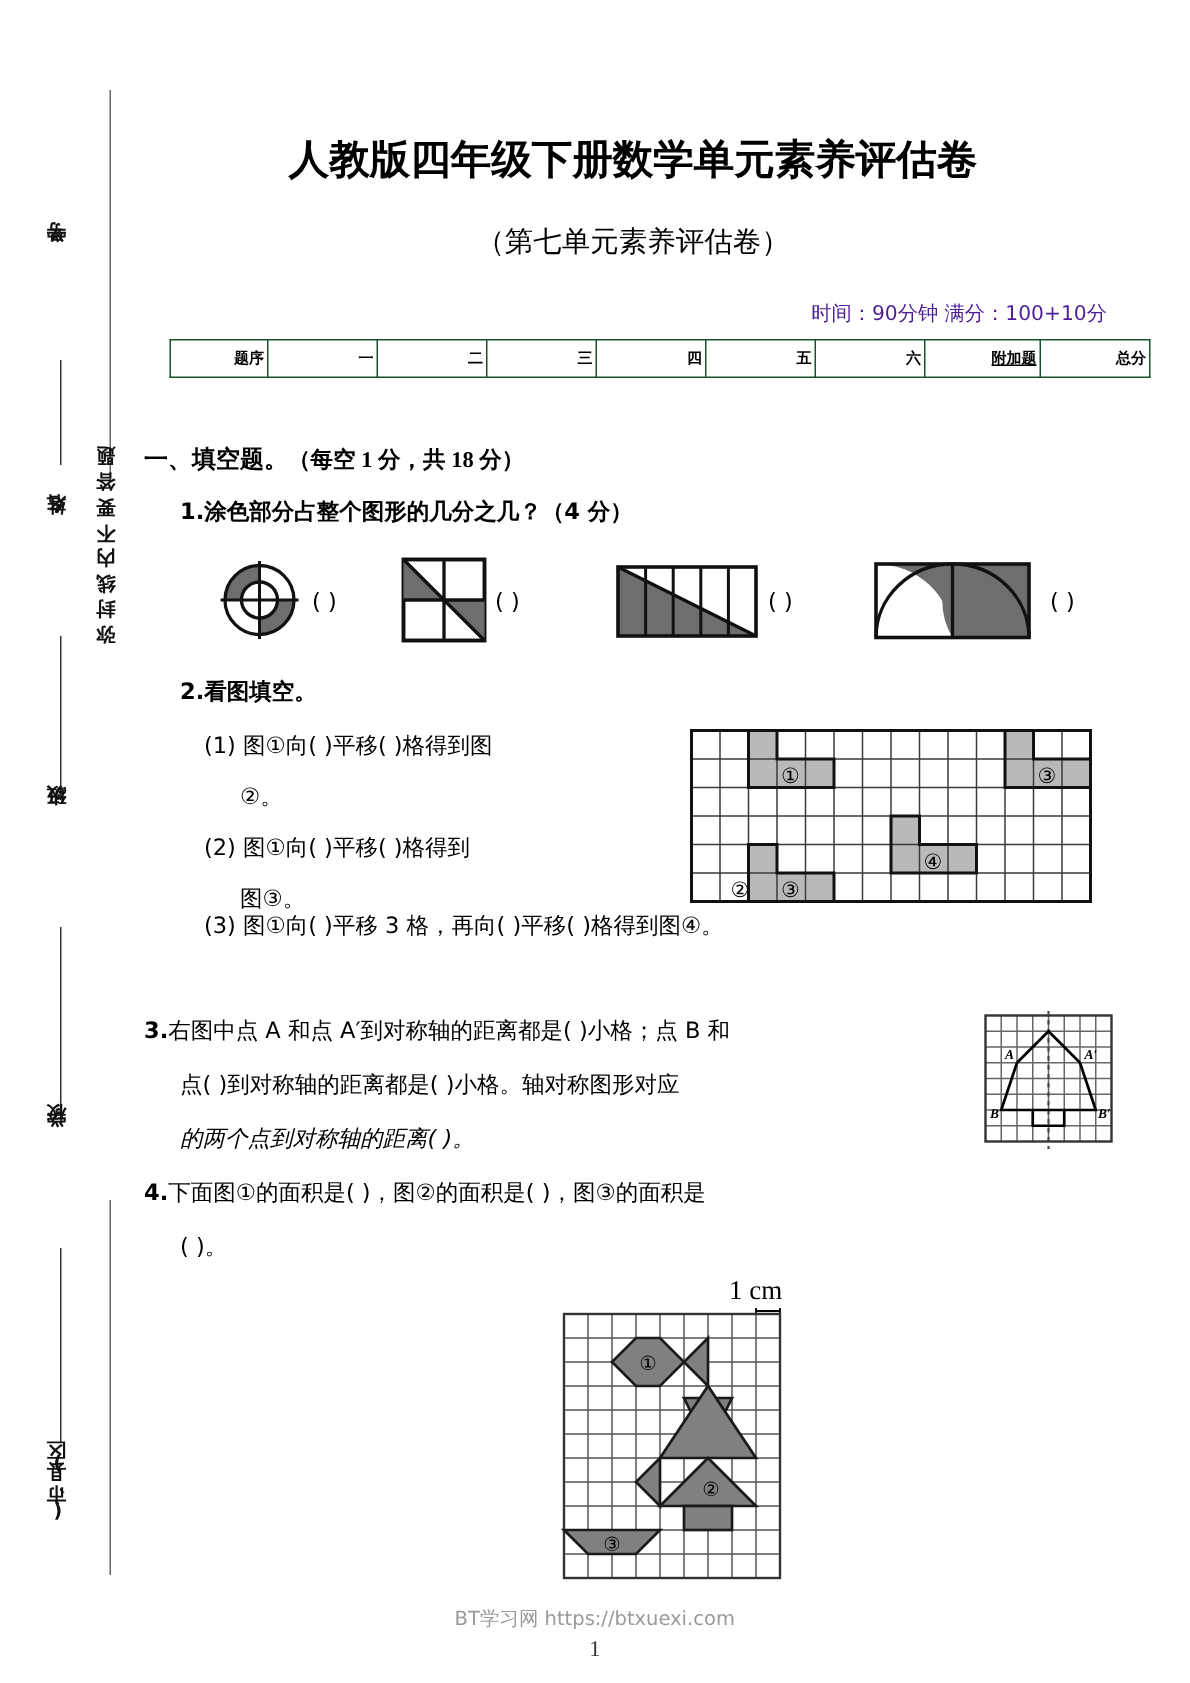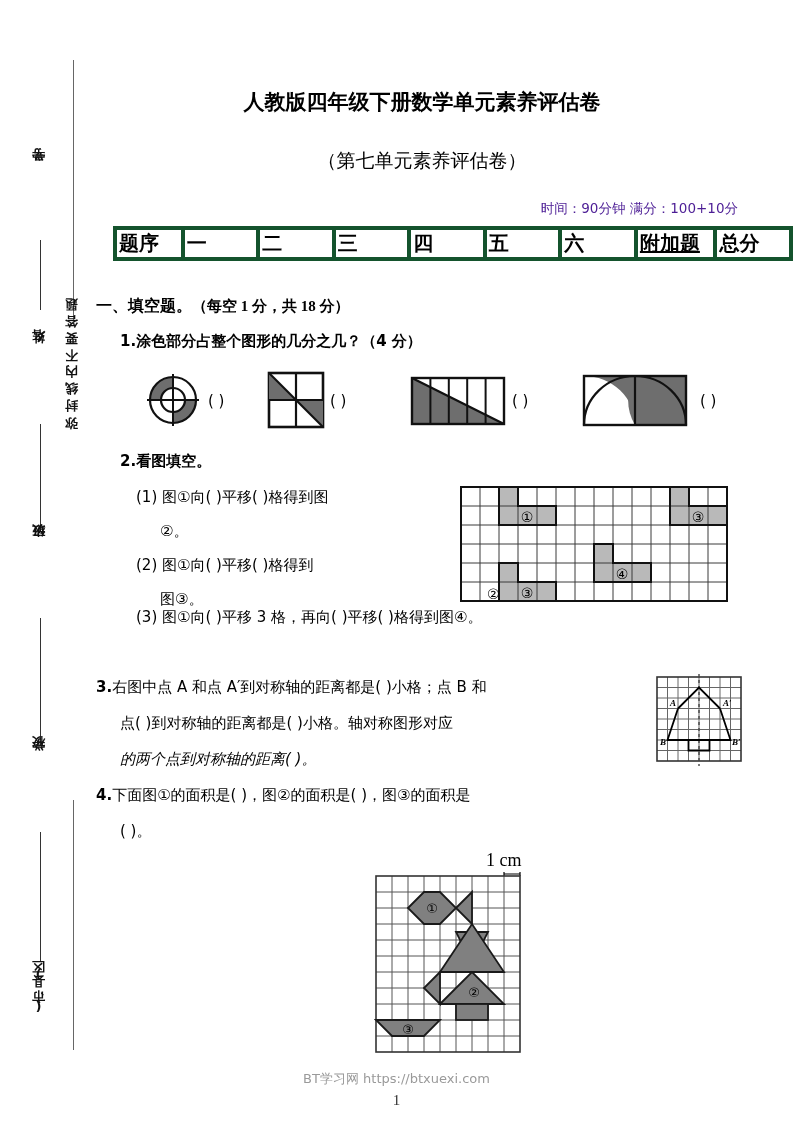--- a/index.html
+++ b/index.html
@@ -54,21 +54,21 @@
   .inner .vline { left: 17px; background:#555; }
 
   
   .main-title {
     position: absolute;
     left: 92px; top: 88px;
     width: 660px;
     text-align: center;
     font-family: "DejaVu Sans", sans-serif;
     font-weight: bold;
-    font-size: 21px;
+    font-size: 27px;
     letter-spacing: 0px;
     color: #000;
   }
   .sub-title {
     position: absolute;
     left: 92px; top: 148px;
     width: 660px;
     text-align: center;
     font-family: "DejaVu Sans", sans-serif;
     font-size: 19px;
@@ -84,25 +84,25 @@
   }
 
   
   .score-table {
     position: absolute;
     left: 113px; top: 226px;
     border-collapse: collapse;
     font-family: "DejaVu Sans", sans-serif;
   }
   .score-table td {
-    border: 4px solid #14532d;
+    border: 1px solid #14532d;
     height: 24px;
-    text-align: left;
+    text-align: right;
     vertical-align: middle;
-    font-size: 20px;
+    font-size: 10px;
     font-weight: bold;
     padding: 0 2px;
   }
   .score-table td.label { width: 60px; }
   .score-table td.col { width: 68px; font-weight: bold; }
   .score-table td.colw { width: 72px; text-decoration: underline; }
   .score-table td.blank { font-weight: normal; }
 
   
   .sec-head {

